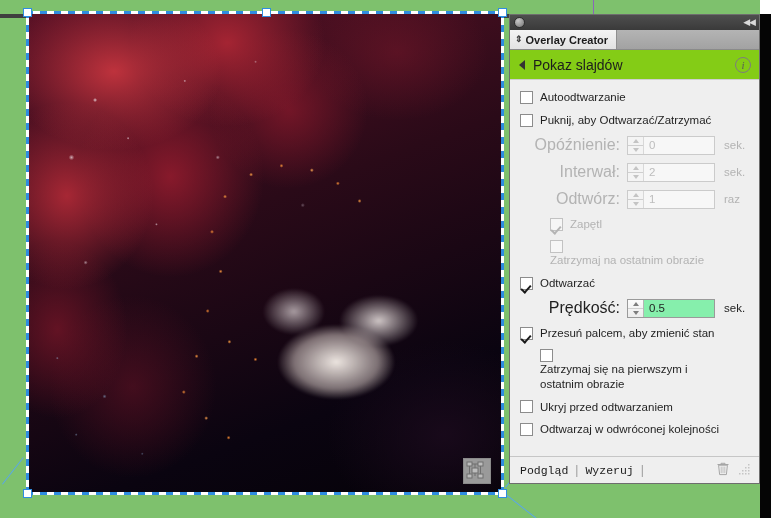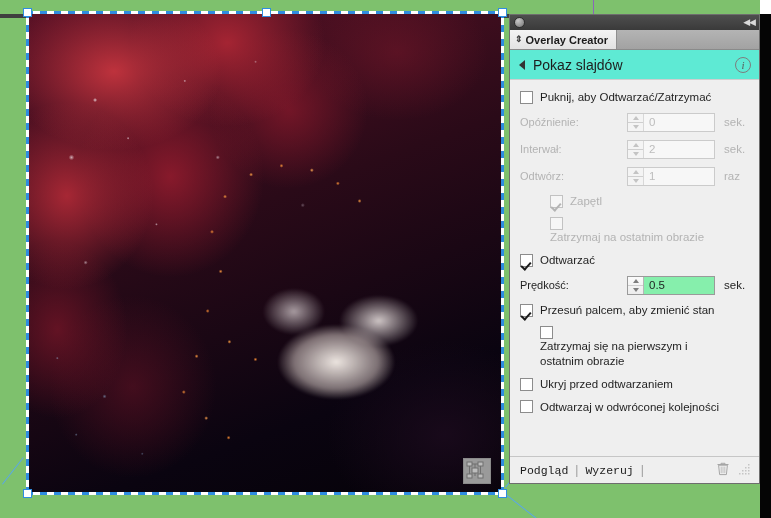--- a/index.html
+++ b/index.html
@@ -208,21 +208,21 @@
     cursor:default;
   }
   .tab-grip { font-size:9px; color:#3a3a3a; line-height:1; }
   .tab-filler { flex:1; }
 
   .panel-header {
     height:29px;
     display:flex; align-items:center;
     padding:0 8px 0 9px;
     border-bottom:1px solid #cfcfcf;
-    background:#5eead4;
+    background:#84cc16;
     flex:0 0 auto;
   }
   .back-arrow {
     width:0;height:0;
     border-top:5px solid transparent;
     border-bottom:5px solid transparent;
     border-right:6px solid #333;
     margin-right:8px;
   }
   .panel-header-title {
@@ -269,22 +269,22 @@
   .cb.disabled.checked::after { border-color:#b4b4b4; }
 
   .cb-label { font-size:11.5px; color:#1f1f1f; line-height:1.3; }
   .cb-label.disabled { color:#b3b3b3; }
 
   .field-row {
     display:flex; align-items:center;
     margin-bottom:8px;
   }
   .field-label {
-    width:100px; text-align:left;
-    font-size:11px; color:#1f1f1f;
+    width:100px; text-align:right;
+    font-size:16px; color:#1f1f1f;
     padding-right:7px;
   }
   .field-label.disabled { color:#b3b3b3; }
 
   .spinner {
     display:flex; align-items:stretch;
     height:19px;
     border:1px solid #9a9a9a;
     background:#86efac;
     box-sizing:border-box;
@@ -415,20 +415,24 @@
     </div>
 
     <div class="panel-header">
       <div class="back-arrow"></div>
       <div class="panel-header-title">Pokaz slajdów</div>
       <div class="info-icon">i</div>
     </div>
 
     <div class="panel-body">
 
+      <div class="row">
+        <div class="cb"></div>
+        <div class="cb-label">Autoodtwarzanie</div>
+      </div>
 
       <div class="row">
         <div class="cb"></div>
         <div class="cb-label">Puknij, aby Odtwarzać/Zatrzymać</div>
       </div>
 
       <div class="field-row">
         <div class="field-label disabled">Opóźnienie:</div>
         <div class="spinner disabled">
           <div class="spin-btns">

